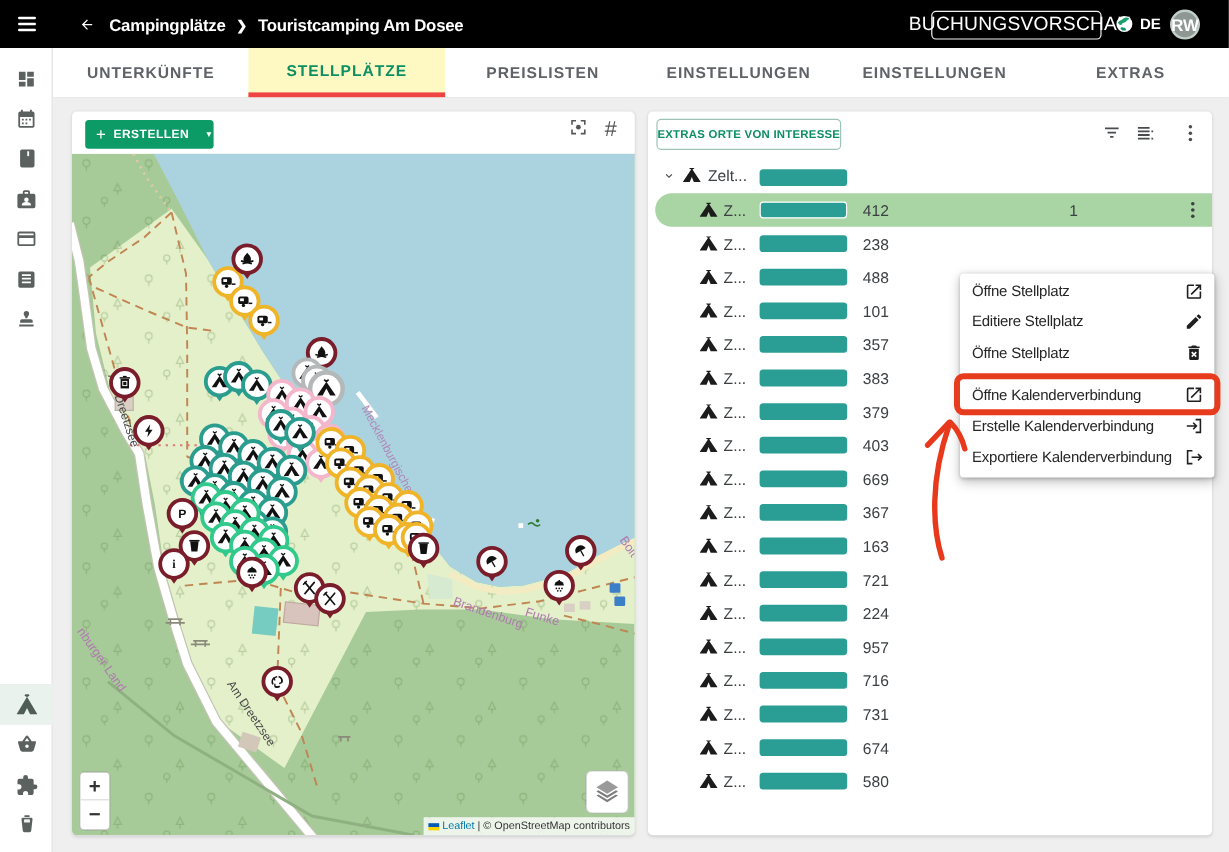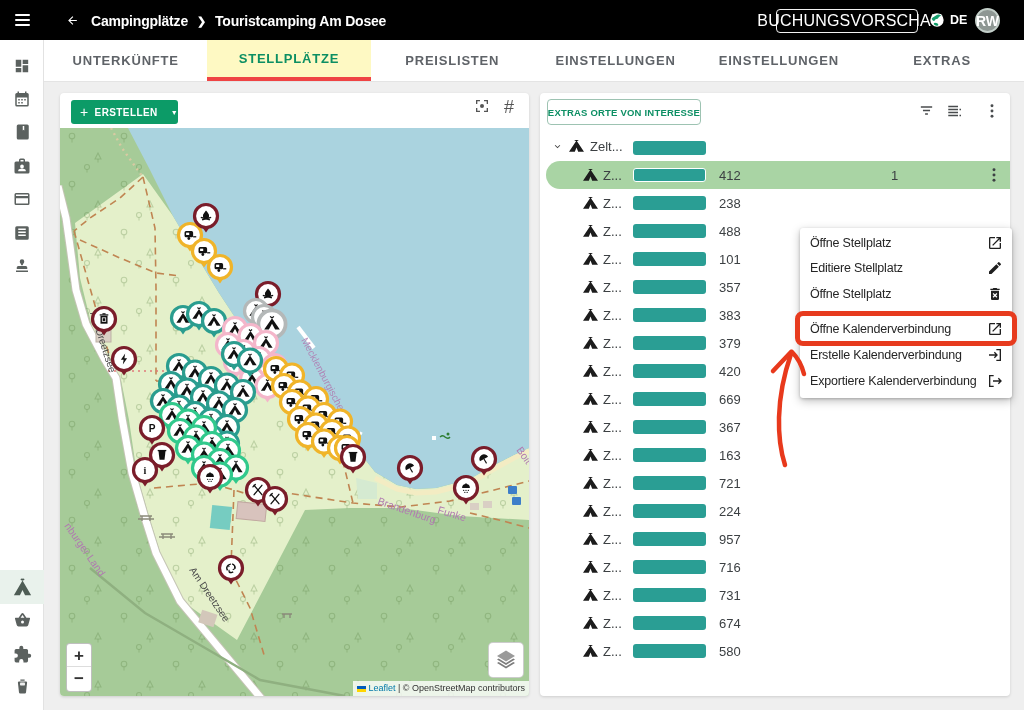--- a/index.html
+++ b/index.html
@@ -1140,21 +1140,21 @@
           <path d="M8 0.5 L7 -1 M8 0.5 L9 -1 M8 0.5 L6 -0.6 M8 0.5 L10 -0.6" stroke="#1c1c1c" stroke-width="1.2"></path>
           <path d="M8 0 L0 12 H6.2 L8 7.6 L9.8 12 H16 Z" fill="#1c1c1c"></path>
         </svg><span class="rlab">Z...</span><span class="bar"></span><span class="num">383</span></div>
 <div class="trow"><span class="ind"></span><svg class="tent" width="15" height="13" viewBox="0 0 16 13">
           <path d="M8 0.5 L7 -1 M8 0.5 L9 -1 M8 0.5 L6 -0.6 M8 0.5 L10 -0.6" stroke="#1c1c1c" stroke-width="1.2"></path>
           <path d="M8 0 L0 12 H6.2 L8 7.6 L9.8 12 H16 Z" fill="#1c1c1c"></path>
         </svg><span class="rlab">Z...</span><span class="bar"></span><span class="num">379</span></div>
 <div class="trow"><span class="ind"></span><svg class="tent" width="15" height="13" viewBox="0 0 16 13">
           <path d="M8 0.5 L7 -1 M8 0.5 L9 -1 M8 0.5 L6 -0.6 M8 0.5 L10 -0.6" stroke="#1c1c1c" stroke-width="1.2"></path>
           <path d="M8 0 L0 12 H6.2 L8 7.6 L9.8 12 H16 Z" fill="#1c1c1c"></path>
-        </svg><span class="rlab">Z...</span><span class="bar"></span><span class="num">420</span></div>
+        </svg><span class="rlab">Z...</span><span class="bar"></span><span class="num">403</span></div>
 <div class="trow"><span class="ind"></span><svg class="tent" width="15" height="13" viewBox="0 0 16 13">
           <path d="M8 0.5 L7 -1 M8 0.5 L9 -1 M8 0.5 L6 -0.6 M8 0.5 L10 -0.6" stroke="#1c1c1c" stroke-width="1.2"></path>
           <path d="M8 0 L0 12 H6.2 L8 7.6 L9.8 12 H16 Z" fill="#1c1c1c"></path>
         </svg><span class="rlab">Z...</span><span class="bar"></span><span class="num">669</span></div>
 <div class="trow"><span class="ind"></span><svg class="tent" width="15" height="13" viewBox="0 0 16 13">
           <path d="M8 0.5 L7 -1 M8 0.5 L9 -1 M8 0.5 L6 -0.6 M8 0.5 L10 -0.6" stroke="#1c1c1c" stroke-width="1.2"></path>
           <path d="M8 0 L0 12 H6.2 L8 7.6 L9.8 12 H16 Z" fill="#1c1c1c"></path>
         </svg><span class="rlab">Z...</span><span class="bar"></span><span class="num">367</span></div>
 <div class="trow"><span class="ind"></span><svg class="tent" width="15" height="13" viewBox="0 0 16 13">
           <path d="M8 0.5 L7 -1 M8 0.5 L9 -1 M8 0.5 L6 -0.6 M8 0.5 L10 -0.6" stroke="#1c1c1c" stroke-width="1.2"></path>

